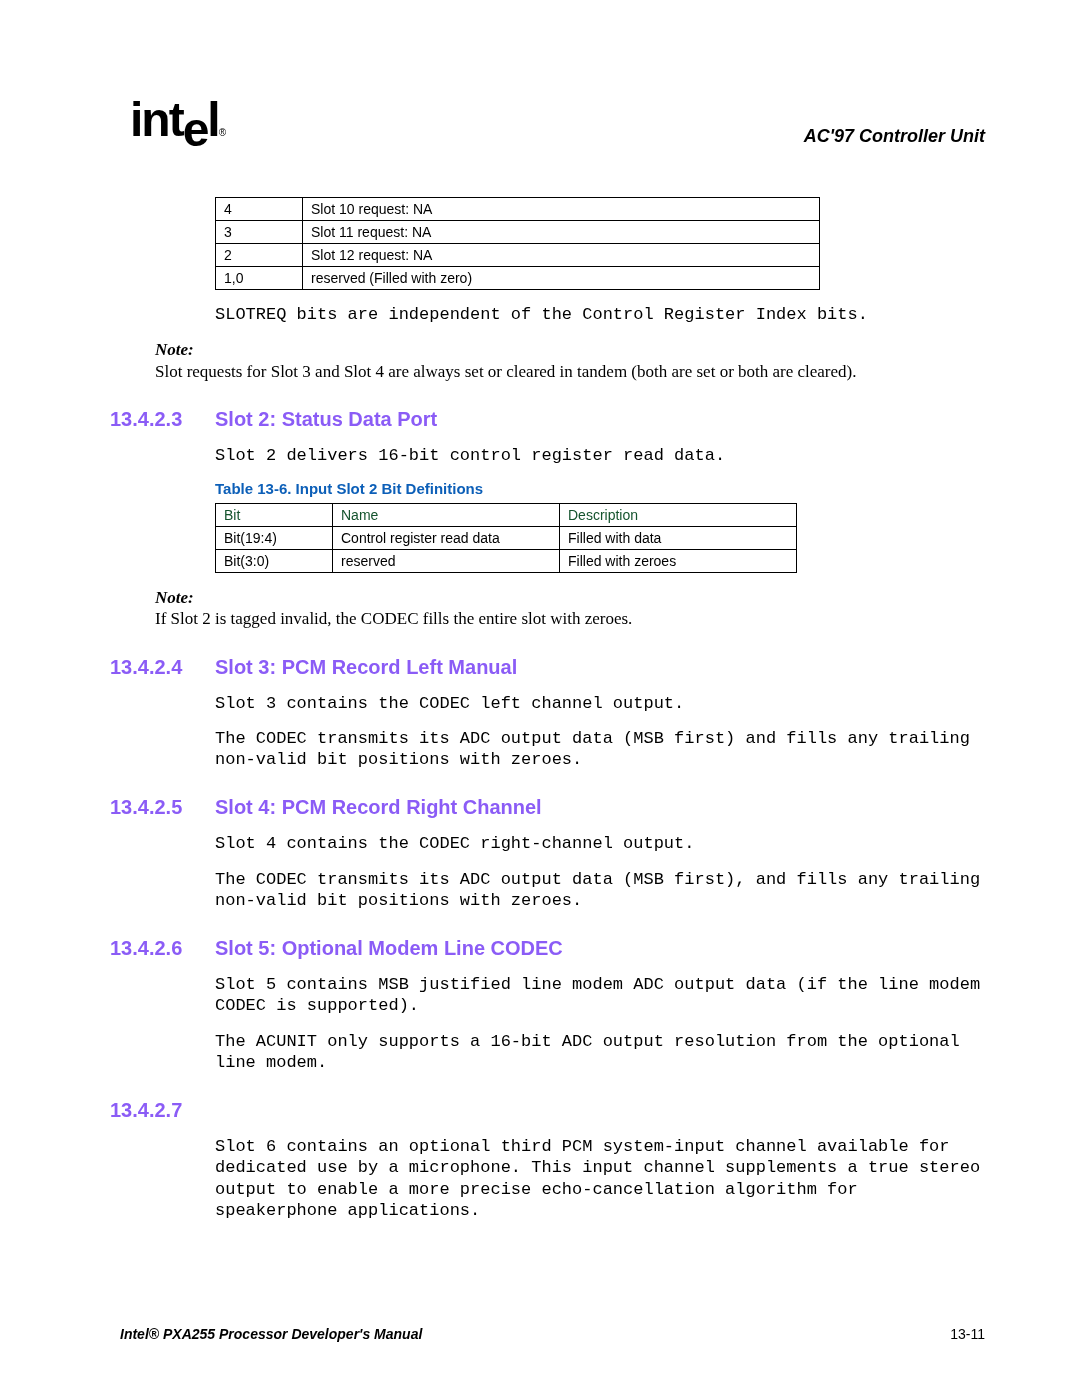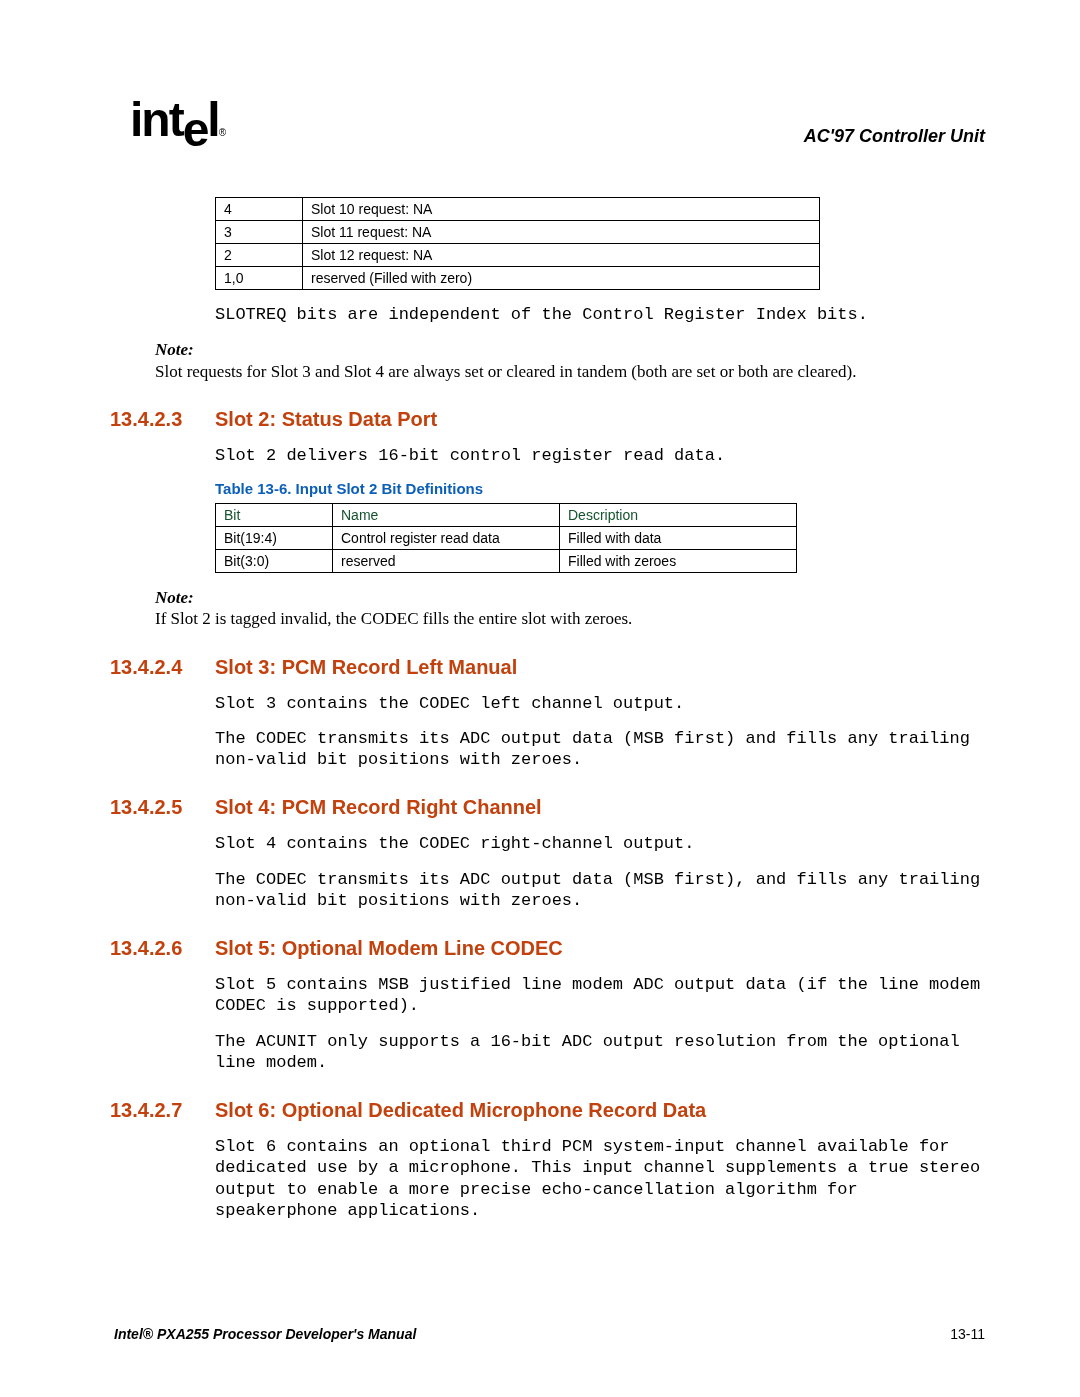--- a/index.html
+++ b/index.html
@@ -97,35 +97,35 @@
   font-family: "Times New Roman", Times, serif;
 }
 .note-text {
   font-family: "Times New Roman", Times, serif;
 }
 .sec-heading {
   display: flex;
   font-family: Arial, Helvetica, sans-serif;
   font-weight: bold;
   font-size: 20px;
-  color: #c2410c;
+  color: #8b5cf6;
   margin-top: 26px;
   margin-bottom: 10px;
 }
 .sec-num {
   width: 105px;
   margin-left: -20px;
 }
 .t2-wrap {
   padding-left: 85px;
 }
 .footer {
   position: absolute;
   bottom: 55px;
-  left: 114px;
+  left: 120px;
   right: 95px;
   display: flex;
   justify-content: space-between;
   font-family: Arial, Helvetica, sans-serif;
   font-size: 14px;
 }
 .footer-left {
   font-weight: bold;
   font-style: italic;
 }
@@ -220,21 +220,20 @@
 
   <div class="sec-heading">
     <div class="sec-num">13.4.2.6</div>
     <div>Slot 5: Optional Modem Line CODEC</div>
   </div>
   <p class="body-para">Slot 5 contains MSB justified line modem ADC output data (if the line modem CODEC is supported).</p>
   <p class="body-para">The ACUNIT only supports a 16-bit ADC output resolution from the optional line modem.</p>
 
   <div class="sec-heading">
     <div class="sec-num">13.4.2.7</div>
-    <div>Slot 6: Optional Dedicated Microphone Record Data</div>
   </div>
   <p class="body-para">Slot 6 contains an optional third PCM system-input channel available for dedicated use by a microphone. This input channel supplements a true stereo output to enable a more precise echo-cancellation algorithm for speakerphone applications.</p>
 
   <div class="footer">
     <div class="footer-left">Intel® PXA255 Processor Developer's Manual</div>
     <div>13-11</div>
   </div>
 
 </div>
 

